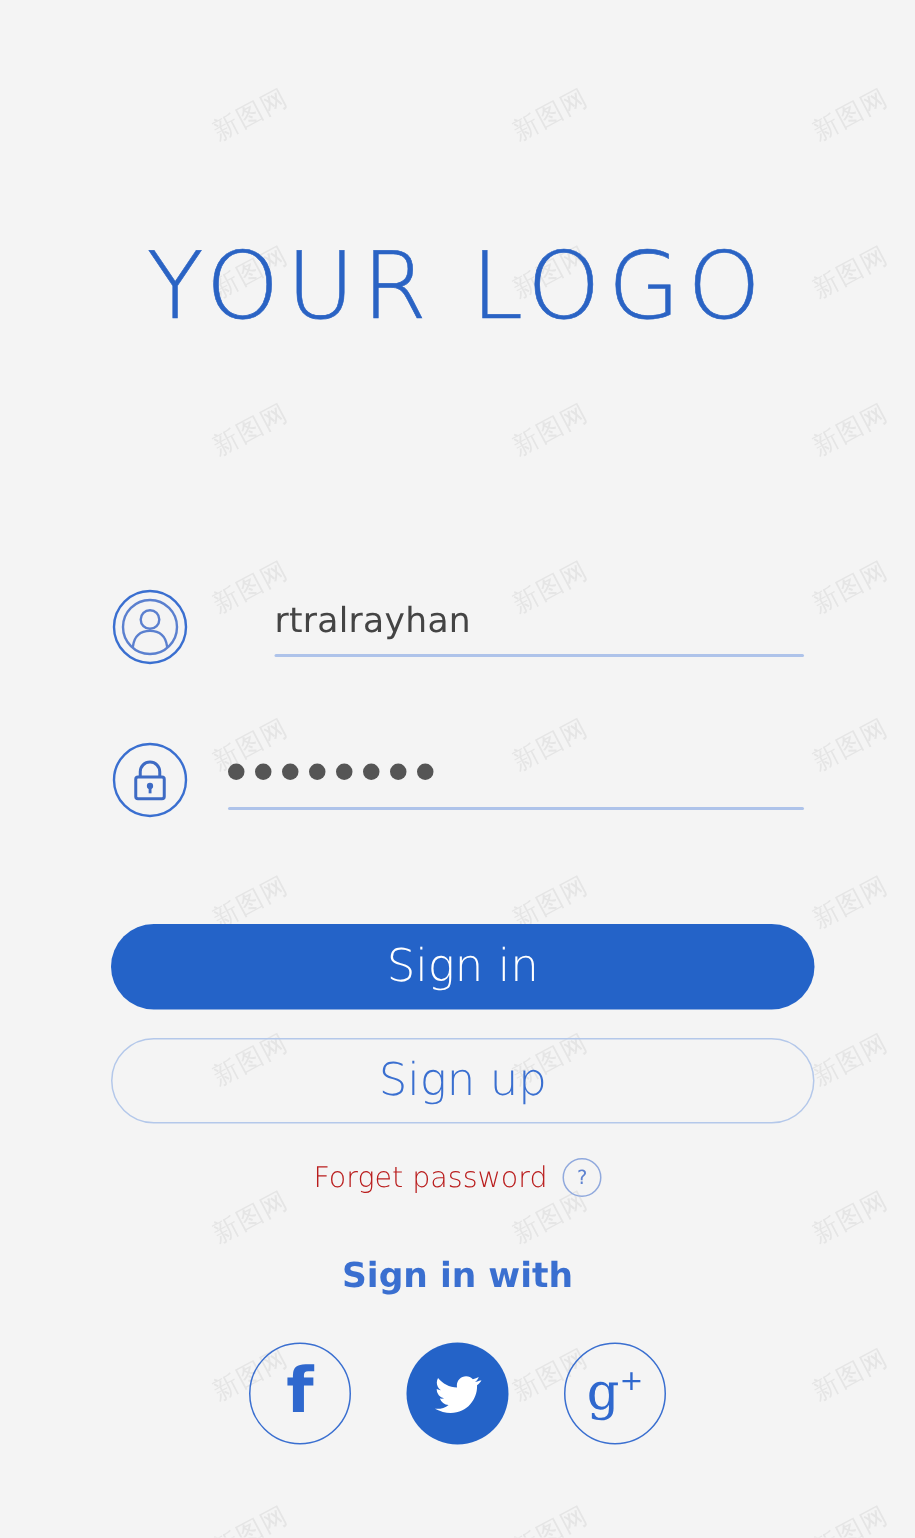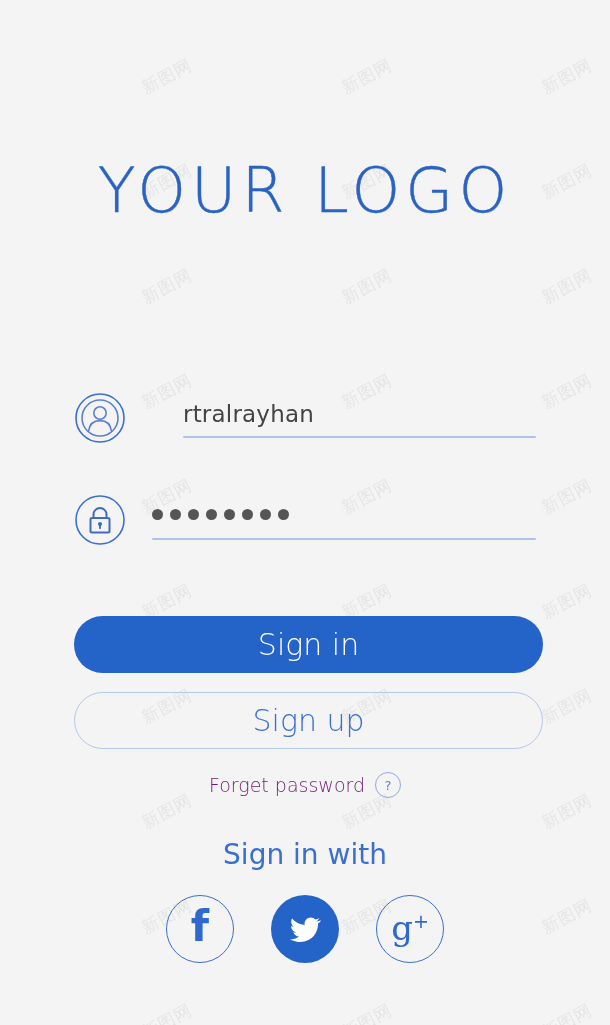--- a/index.html
+++ b/index.html
@@ -156,21 +156,21 @@
     top: 772px;
     width: 610px;
     display: flex;
     align-items: center;
     justify-content: center;
     gap: 10px;
   }
   #forget-text {
     font-family: "DejaVu Sans", sans-serif;
     font-size: 19px;
-    color: #701a75;
+    color: #b91c1c;
     font-weight: 300;
   }
   #help-icon {
     width: 24px;
     height: 24px;
     border-radius: 50%;
     border: 1.4px solid #90a9dd;
     display: flex;
     align-items: center;
     justify-content: center;
@@ -181,22 +181,22 @@
   }
 
   
   #social-title {
     position: absolute;
     left: 0;
     top: 838px;
     width: 610px;
     text-align: center;
     font-family: "DejaVu Sans", sans-serif;
-    font-size: 28px;
-    font-weight: 400;
+    font-size: 23px;
+    font-weight: 700;
     color: #3a6fd0;
   }
   #social-row {
     position: absolute;
     left: 0;
     top: 895px;
     width: 610px;
     display: flex;
     align-items: center;
     justify-content: center;

